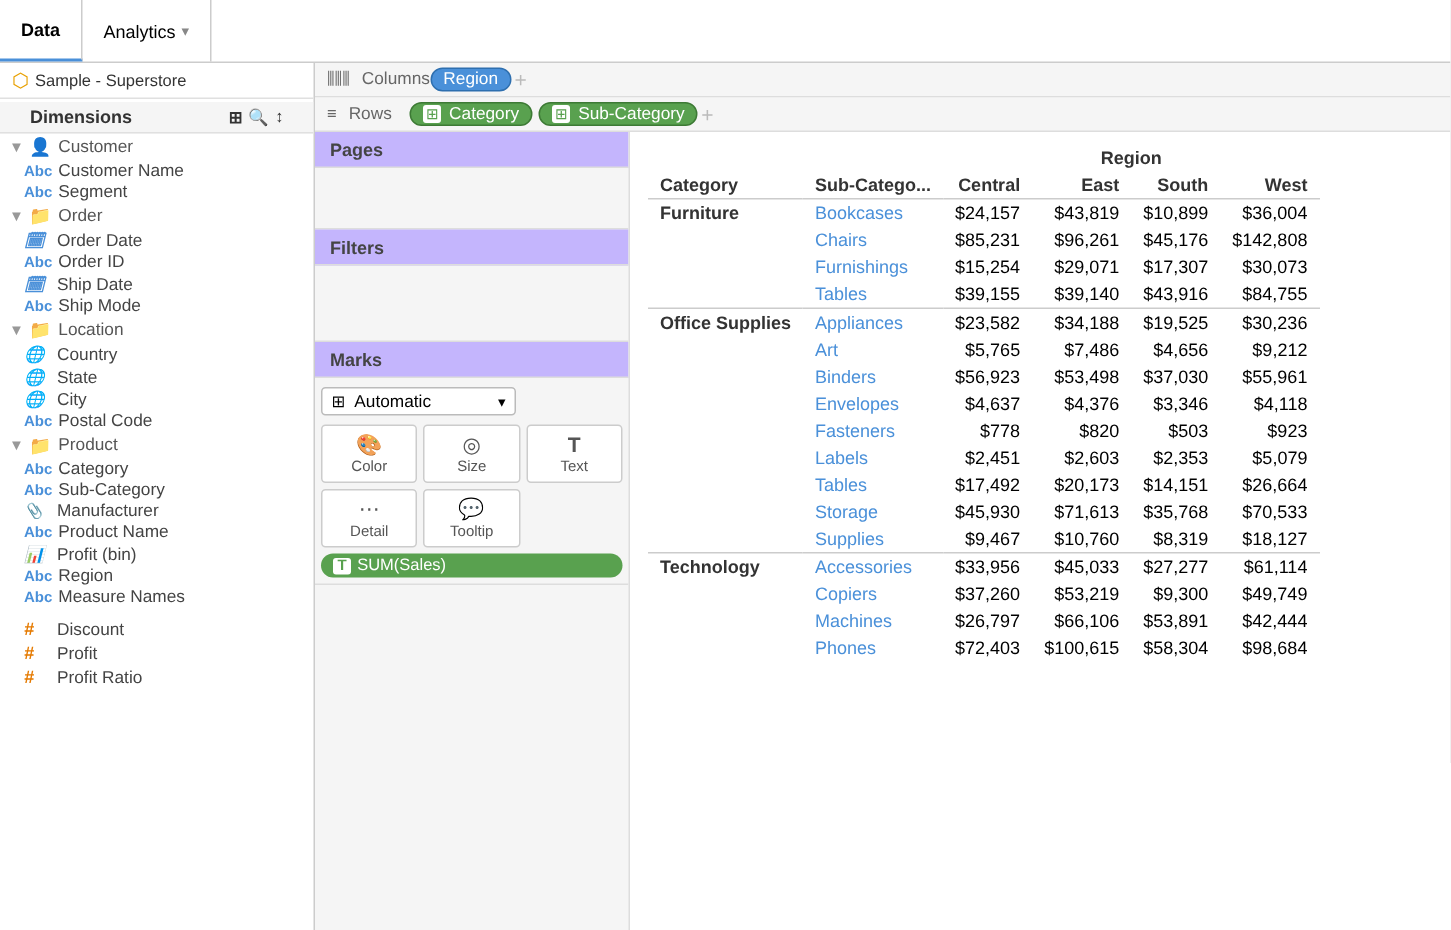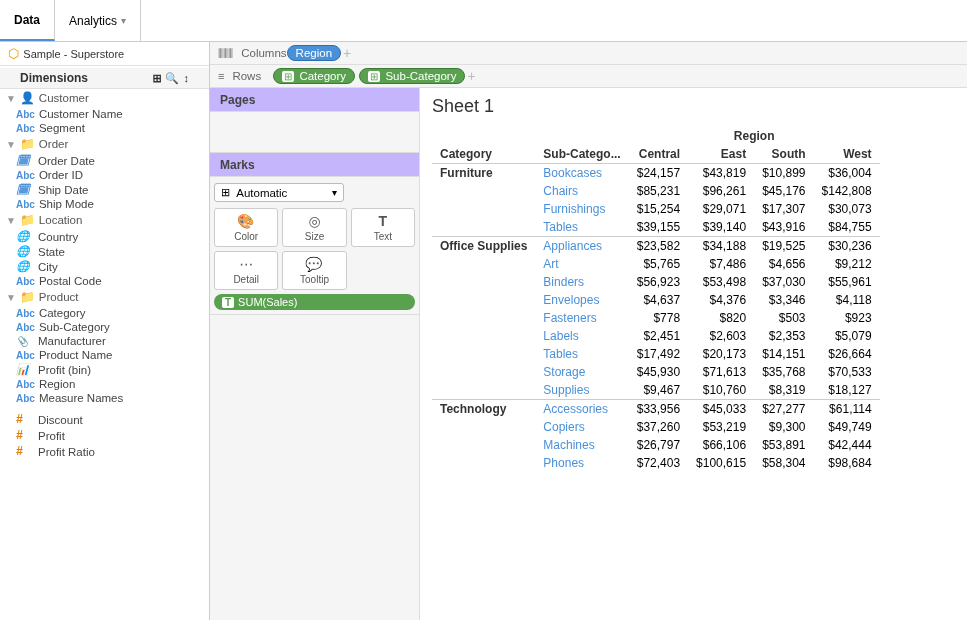--- a/index.html
+++ b/index.html
@@ -254,20 +254,24 @@
       </div>
       <span class="shelf-plus">+</span>
     </div>
 
     <div class="canvas-area">
 
       <div class="left-panel">
         <div class="panel-section">
           <div class="panel-section-title">Pages</div>
           <div class="panel-content"></div>
+        </div>
+        <div class="panel-section">
+          <div class="panel-section-title">Filters</div>
+          <div class="panel-content" style="min-height:50px;"></div>
         </div>
         <div class="panel-section">
           <div class="panel-section-title">Marks</div>
           <div>
             <div class="marks-dropdown">
               <span style="font-size:11px;margin-right:2px;">⊞</span>
               <span>Automatic</span>
               <span style="margin-left:auto;font-size:10px;">▾</span>
             </div>
             <div class="marks-grid">
@@ -294,21 +298,20 @@
             </div>
             <div class="sum-pill">
               <span class="sum-pill-type">T</span>
               <span>SUM(Sales)</span>
             </div>
           </div>
         </div>
       </div>
 
       <div class="sheet-area">
-        <div class="sheet-title">Sheet 1</div>
 
         <table class="data-table">
           <thead>
             <tr class="region-header-row">
               <th colspan="2"></th>
               <th colspan="4" class="region-super-header">Region</th>
             </tr>
             <tr class="col-header-row">
               <th style="text-align:left;">Category</th>
               <th style="text-align:left;">Sub-Catego...</th>

